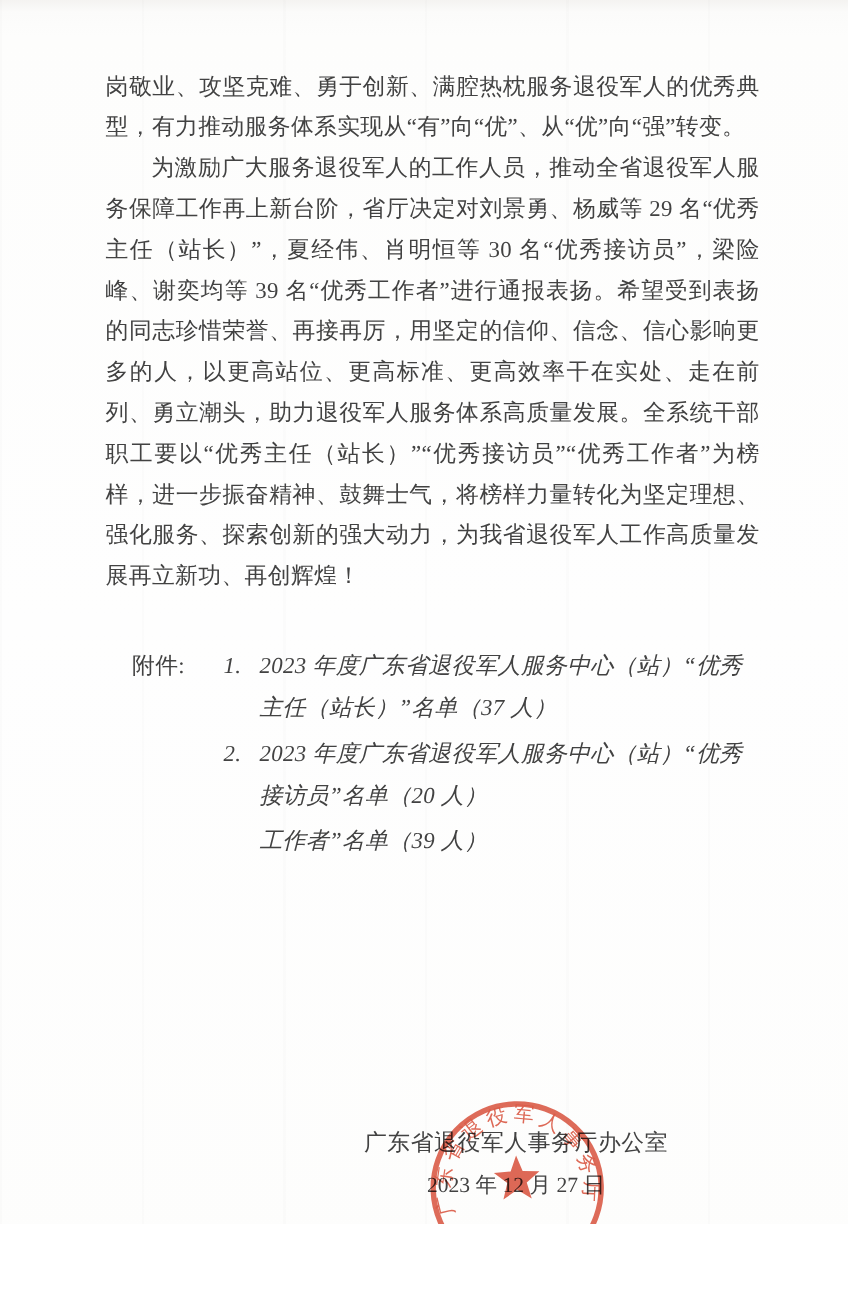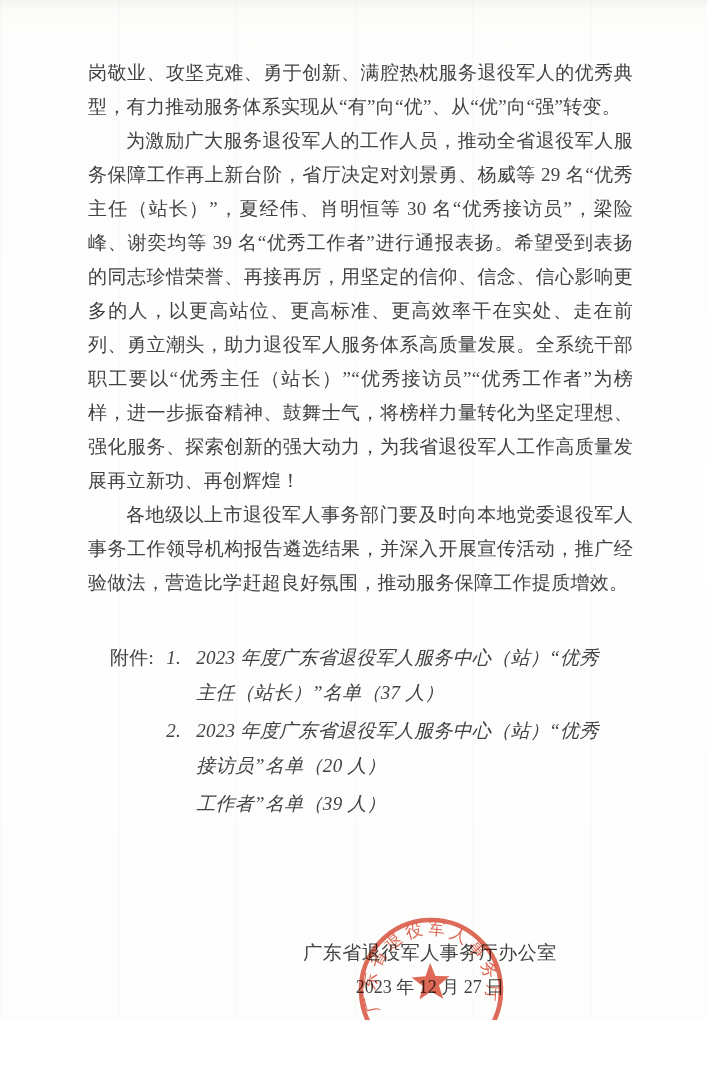--- a/index.html
+++ b/index.html
@@ -42,20 +42,21 @@
     text-justify: inter-ideograph;
   }
   .body-text p { margin: 0; }
   .body-text p.indent { text-indent: 2em; }
 
   .attach {
     display: flex;
     margin-top: 40px;
     padding-left: 22px;
     line-height: 35px;
+    gap: 20px;
   }
   .attach-label {
     flex: 0 0 auto;
     margin-right: 12px;
     white-space: nowrap;
   }
   .attach-items { flex: 1 1 auto; font-style: italic; }
   .attach-item { margin-bottom: 3px; }
   .attach-item .num {
     display: inline-block;
@@ -99,21 +100,20 @@
   }
 </style>
 </head>
 <body>
 
 <div class="page">
 
   <div class="body-text">
     <p>岗敬业、攻坚克难、勇于创新、满腔热枕服务退役军人的优秀典型，有力推动服务体系实现从“有”向“优”、从“优”向“强”转变。</p>
     <p class="indent">为激励广大服务退役军人的工作人员，推动全省退役军人服务保障工作再上新台阶，省厅决定对刘景勇、杨威等 29 名“优秀主任（站长）”，夏经伟、肖明恒等 30 名“优秀接访员”，梁险峰、谢奕均等 39 名“优秀工作者”进行通报表扬。希望受到表扬的同志珍惜荣誉、再接再厉，用坚定的信仰、信念、信心影响更多的人，以更高站位、更高标准、更高效率干在实处、走在前列、勇立潮头，助力退役军人服务体系高质量发展。全系统干部职工要以“优秀主任（站长）”“优秀接访员”“优秀工作者”为榜样，进一步振奋精神、鼓舞士气，将榜样力量转化为坚定理想、强化服务、探索创新的强大动力，为我省退役军人工作高质量发展再立新功、再创辉煌！</p>
-    <p class="indent">各地级以上市退役军人事务部门要及时向本地党委退役军人事务工作领导机构报告遴选结果，并深入开展宣传活动，推广经验做法，营造比学赶超良好氛围，推动服务保障工作提质增效。</p>
 
     <div class="attach">
       <span class="attach-label">附件:</span>
       <div class="attach-items">
 
         <div class="attach-item">
           <div class="l1">
             <span class="num">1.</span><span>2023 年度广东省退役军人服务中心（站）“优秀</span>
           </div>
           <div class="l2">主任（站长）”名单（37 人）</div>

